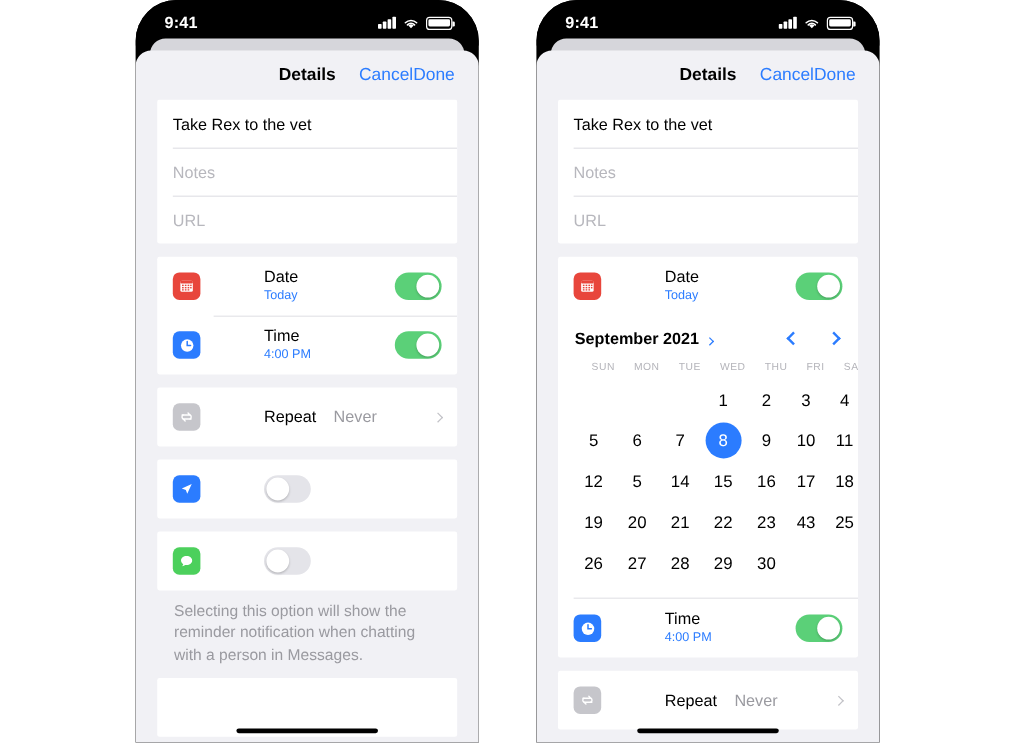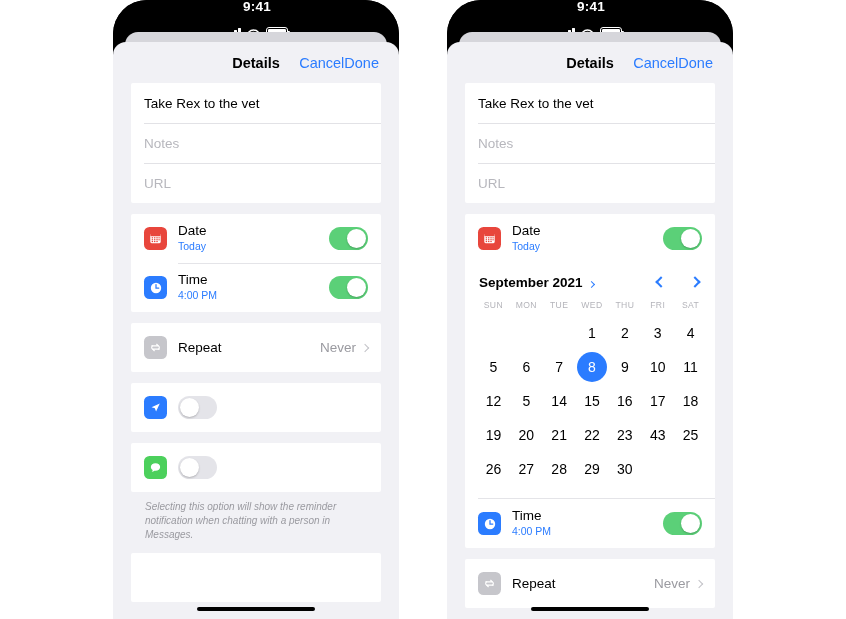--- a/index.html
+++ b/index.html
@@ -32,21 +32,20 @@
   .statusbar {
     position: relative;
     height: 38px;
     background: #000;
     color: #fff;
     display: flex;
     align-items: center;
     justify-content: space-between;
     padding: 0 22px 0 24px;
     z-index: 5;
-    flex-direction: column;
   }
   .sb-time {
     font-size: 13.5px;
     font-weight: bold;
     letter-spacing: .2px;
     line-height: 1;
   }
   .sb-right { display: flex; align-items: center; gap: 5px; }
 
   .sig { display: flex; align-items: flex-end; gap: 1.5px; height: 10px; }
@@ -153,20 +152,21 @@
   }
   .field.placeholder { color: #b7b7bd; }
 
   
   .row {
     min-height: 49px;
     display: flex;
     align-items: center;
     padding: 0 13px;
     position: relative;
+    gap: 42px;
   }
   .row.divided::before {
     content: "";
     position: absolute;
     left: 47px; right: 0; top: 0;
     height: 1px;
     background: #e4e4e8;
   }
   .ricon {
     width: 23px; height: 23px;
@@ -205,26 +205,25 @@
     position: absolute;
     top: 1.6px; left: 1.6px;
     width: 19.8px; height: 19.8px;
     border-radius: 50%;
     background: #fff;
     box-shadow: 0 1px 2px rgba(0,0,0,.22);
   }
   .toggle.on .knob { left: auto; right: 1.6px; }
 
   .footnote {
-    font-size: 10px;
+    font-size: 13px;
     line-height: 1.42;
     color: #9a9aa0;
     padding: 2px 14px 10px 14px;
     margin-top: -5px;
-    font-style: italic;
   }
 
   
   .calendar { padding: 4px 8px 6px 12px; position: relative; }
   .cal-head {
     display: flex;
     align-items: center;
     height: 30px;
     padding: 0 2px;
   }
@@ -256,20 +255,21 @@
     display: grid;
     grid-template-columns: repeat(7, 1fr);
     row-gap: 0;
   }
   .cal-dow {
     font-size: 8.6px;
     color: #b4b4ba;
     text-align: center;
     letter-spacing: .4px;
     padding: 3px 0 6px 0;
+    margin-left: 16px;
   }
   .cal-day {
     height: 34px;
     display: flex;
     align-items: center;
     justify-content: center;
     font-size: 14px;
     color: #000;
     cursor: pointer;
   }

